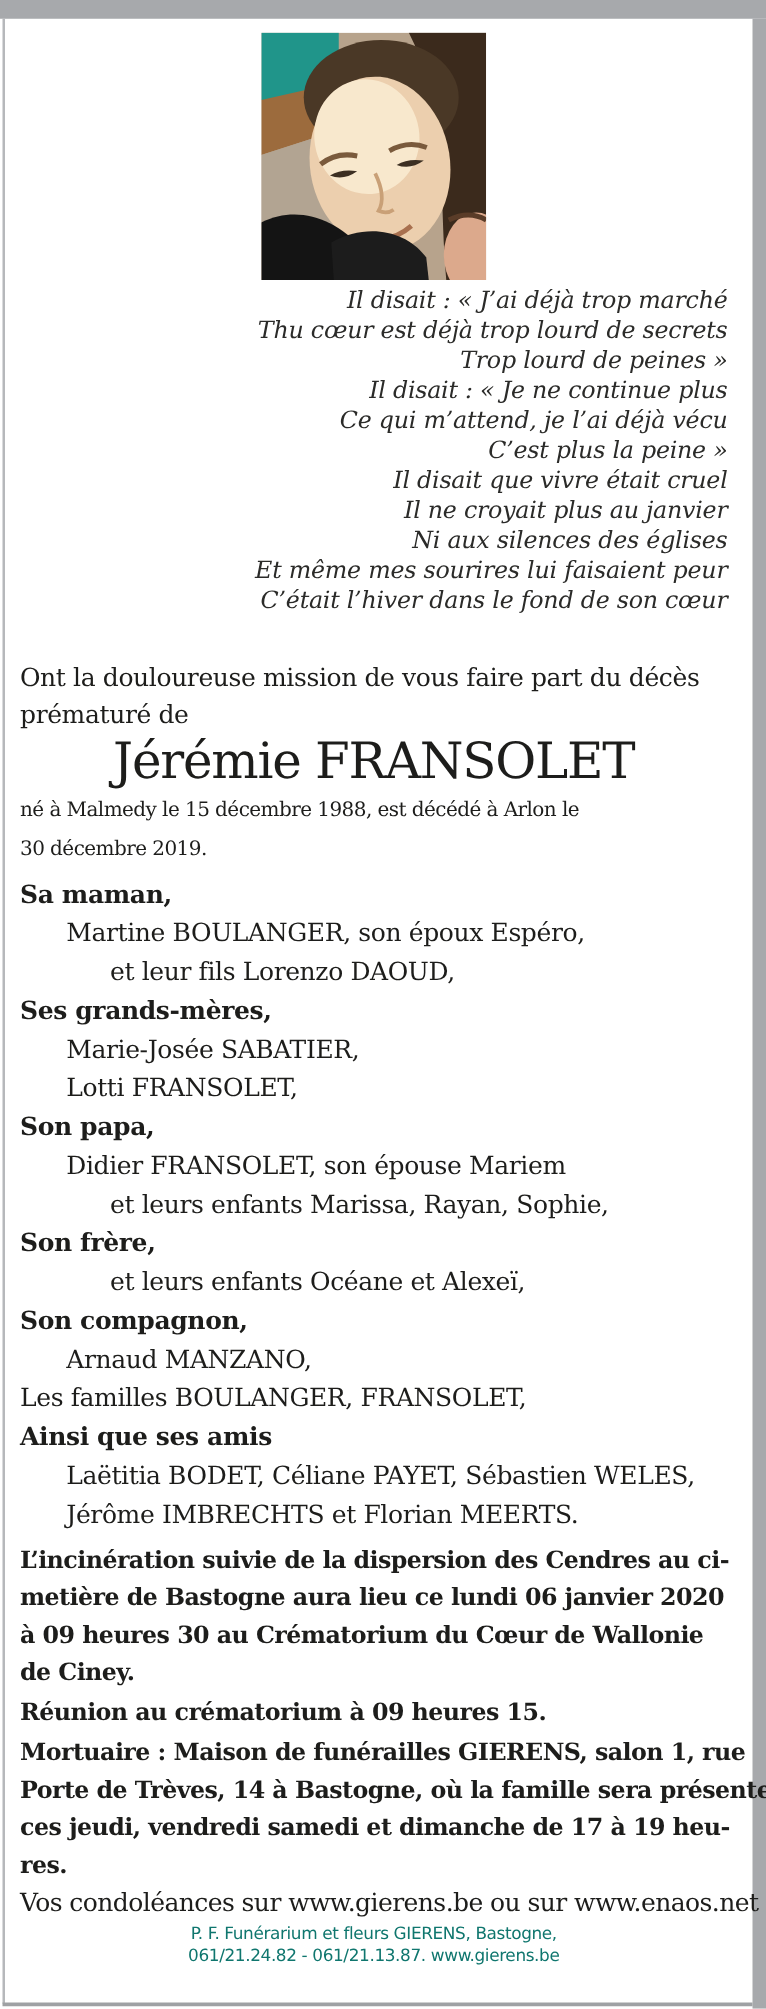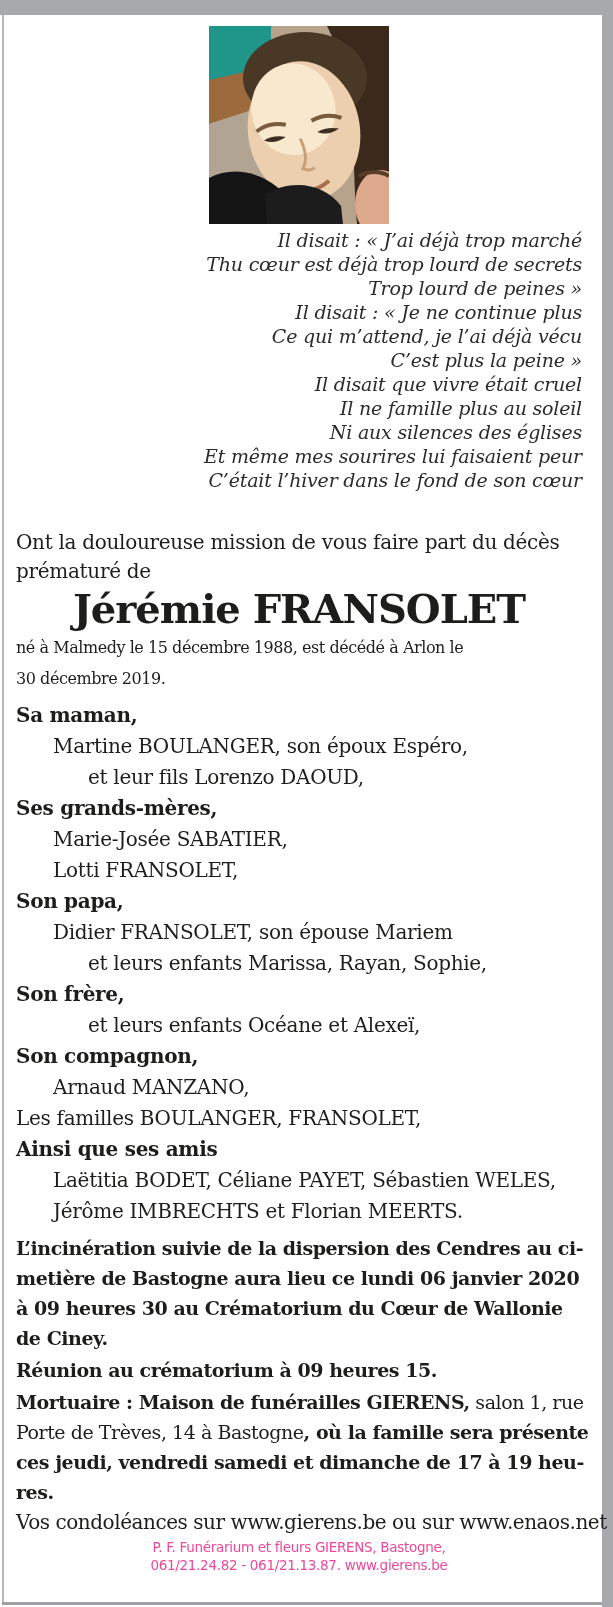--- a/index.html
+++ b/index.html
@@ -23,43 +23,43 @@
     box-sizing:border-box;
   }
 
   .photo-wrap{width:180px;height:198px;margin:11px auto 0 auto;overflow:hidden;}
   .photo-wrap svg{display:block;}
 
   .poem{margin-top:4px;text-align:right;font-style:italic;font-size:19px;line-height:24px;color:#2b2b29;letter-spacing:-0.2px;}
   .poem div{white-space:nowrap;}
 
   .intro{margin-top:36px;font-size:20px;line-height:29px;letter-spacing:-0.3px;}
-  .deceased-name{font-size:40px;font-weight:700;line-height:46px;text-align:center;letter-spacing:-1px;white-space:nowrap;}
+  .deceased-name{font-size:40px;font-weight:400;line-height:46px;text-align:center;letter-spacing:-1px;white-space:nowrap;}
   .details{font-size:16px;line-height:31px;letter-spacing:-0.45px;}
   .details div{white-space:nowrap;}
 
   .family{margin-top:6px;font-size:20px;letter-spacing:-0.3px;}
   .family .row{line-height:31px;white-space:nowrap;}
   .family .label{font-weight:700;}
   .ind0{padding-left:0;}
   .ind1{padding-left:37px;}
   .ind2{padding-left:72px;}
 
   .closing{margin-top:6px;font-size:19px;font-weight:700;line-height:30px;letter-spacing:-0.45px;}
   .closing div{white-space:nowrap;}
   .reunion{margin-top:2px;font-size:19px;font-weight:700;line-height:30px;letter-spacing:-0.45px;white-space:nowrap;}
   .mortuary{margin-top:2px;font-size:19px;line-height:30px;letter-spacing:-0.45px;}
   .mortuary div{white-space:nowrap;}
   .mortuary .b{font-weight:700;}
-  .mortuary .r{font-weight:400;margin-top:30px;}
+  .mortuary .r{font-weight:700;margin-top:30px;}
 
   .condolences{margin-top:2px;font-size:20px;line-height:27px;letter-spacing:-0.45px;white-space:nowrap;}
 
   .footer{margin-top:2px;text-align:center;font-family:"DejaVu Sans","Liberation Sans",sans-serif;
-    font-size:13.5px;line-height:18px;color:#ec4899;letter-spacing:-0.3px;}
+    font-size:13.5px;line-height:18px;color:#0f766e;letter-spacing:-0.3px;}
 </style>
 </head>
 <body>
 
 <div class="scan-band-top"></div>
 <div class="scan-band-right"></div>
 <div class="scan-line-left"></div>
 <div class="scan-line-bottom"></div>
 
 <div class="content">
@@ -90,21 +90,21 @@
   </div>
 
   <div class="poem">
     <div>Il disait : « J’ai déjà trop marché</div>
     <div>Thu cœur est déjà trop lourd de secrets</div>
     <div>Trop lourd de peines »</div>
     <div>Il disait : « Je ne continue plus</div>
     <div>Ce qui m’attend, je l’ai déjà vécu</div>
     <div>C’est plus la peine »</div>
     <div>Il disait que vivre était cruel</div>
-    <div>Il ne famille plus au soleil</div>
+    <div>Il ne croyait plus au janvier</div>
     <div>Ni aux silences des églises</div>
     <div>Et même mes sourires lui faisaient peur</div>
     <div>C’était l’hiver dans le fond de son cœur</div>
   </div>
 
   <div class="intro">
     <div>Ont la douloureuse mission de vous faire part du décès</div>
     <div>prématuré de</div>
   </div>
 

